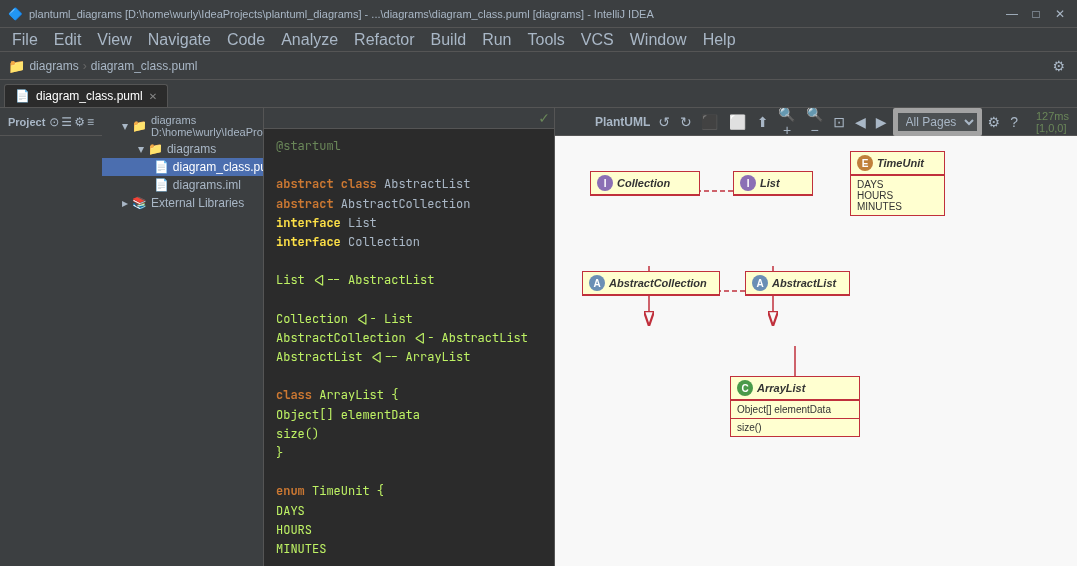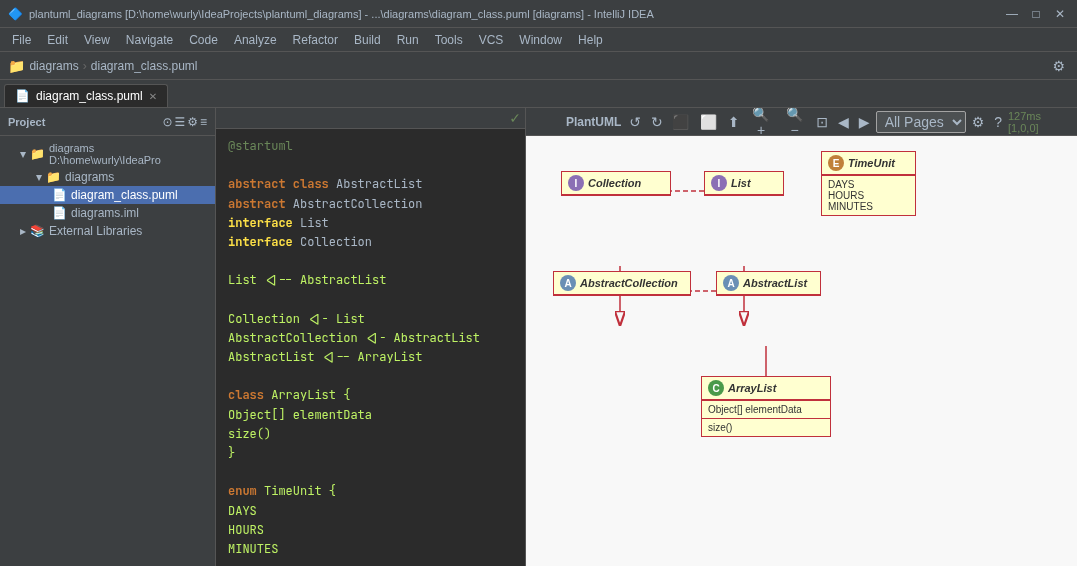--- a/index.html
+++ b/index.html
@@ -32,21 +32,21 @@
       height: 24px;
       background: #3c3f41;
       display: flex;
       align-items: center;
       border-bottom: 1px solid #555;
       padding: 0 4px;
     }
     .menu-item {
       padding: 2px 8px;
       cursor: pointer;
-      font-size: 12px;
+      font-size: 16px;
       color: #a9b7c6;
       border-radius: 2px;
     }
 
     
     #navbar {
       height: 28px;
       background: #3c3f41;
       display: flex;
       align-items: center;
@@ -61,25 +61,25 @@
     .nav-btn { background: none; border: none; color: #a9b7c6; cursor: pointer; font-size: 14px; padding: 2px 4px; }
 
     
     #main-layout {
       display: flex;
       height: calc(566px - 28px - 24px - 28px - 22px - 24px);
     }
 
     
     #sidebar {
-      width: 216px;
+      width: 264px;
       background: #3c3f41;
       border-right: 1px solid #555;
       display: flex;
-      flex-direction: column;
+      flex-direction: row;
     }
     #sidebar-header {
       height: 28px;
       display: flex;
       align-items: center;
       padding: 0 8px;
       border-bottom: 1px solid #555;
       gap: 4px;
     }
     .sidebar-header-btn { background: none; border: none; color: #a9b7c6; cursor: pointer; font-size: 12px; }
@@ -183,23 +183,23 @@
       align-items: center;
       padding: 0 8px;
       gap: 4px;
       border-bottom: 1px solid #555;
     }
     .diagram-title { color: #a9b7c6; font-size: 12px; font-weight: bold; padding-left: 32px; }
     .diagram-toolbar { display: flex; gap: 2px; margin-left: auto; align-items: center; }
     .diag-btn { background: none; border: none; color: #a9b7c6; cursor: pointer; font-size: 14px; padding: 2px 4px; }
     .page-select {
       background: #4c5052;
-      border: 1px solid #a3a3a3;
+      border: 5px solid #a3a3a3;
       color: #a9b7c6;
-      font-size: 14px;
+      font-size: 12px;
       padding: 1px 4px;
       border-radius: 2px;
     }
     #diagram-content {
       flex: 1;
       position: relative;
       background: #f8f8f8;
       overflow: hidden;
     }
 
@@ -397,21 +397,21 @@
             <button class="diag-btn" title="Zoom In">🔍+</button>
             <button class="diag-btn" title="Zoom Out">🔍−</button>
             <button class="diag-btn" title="Fit">⊡</button>
             <button class="diag-btn">◀</button>
             <button class="diag-btn">▶</button>
             <select class="page-select">
               <option>All Pages</option>
             </select>
             <button class="diag-btn">⚙</button>
             <button class="diag-btn">?</button>
-            <span style="font-size:11px; color:#6a8759;">127ms [1,0,0]</span>
+            <span style="font-size:11px; color:#6a8759;margin-left:12px;">127ms [1,0,0]</span>
           </div>
         </div>
 
         <div id="diagram-content">
           <svg id="arrows-svg" width="500" height="400">
 
             <defs>
               <marker id="tri-open" markerWidth="10" markerHeight="7" refX="10" refY="3.5" orient="auto">
                 <polygon points="10 0, 0 3.5, 10 7" fill="none" stroke="#c0303c" stroke-width="1.5"></polygon>
               </marker>

